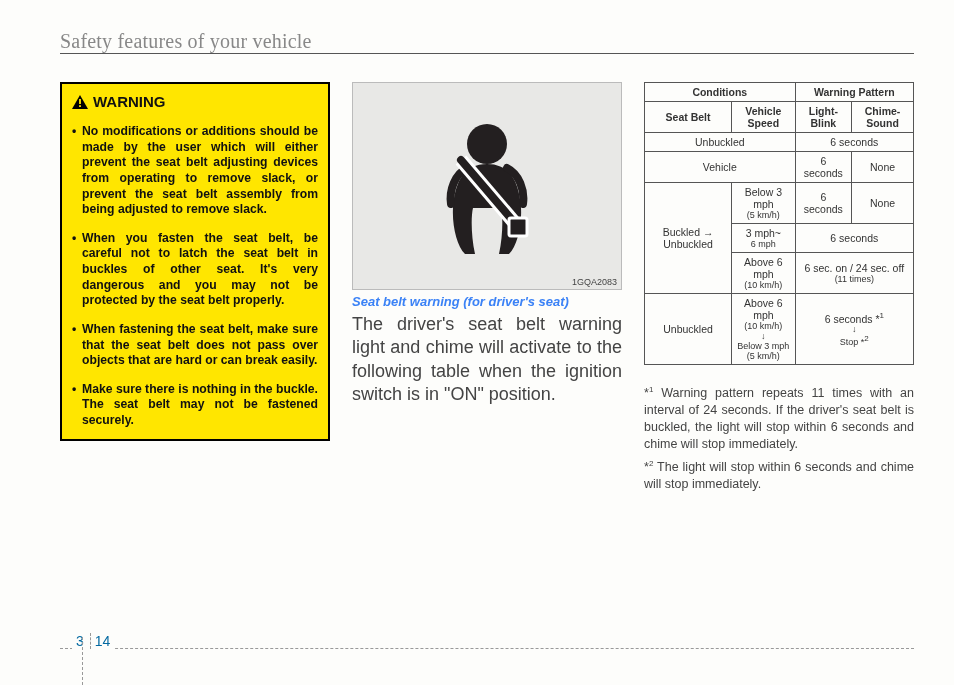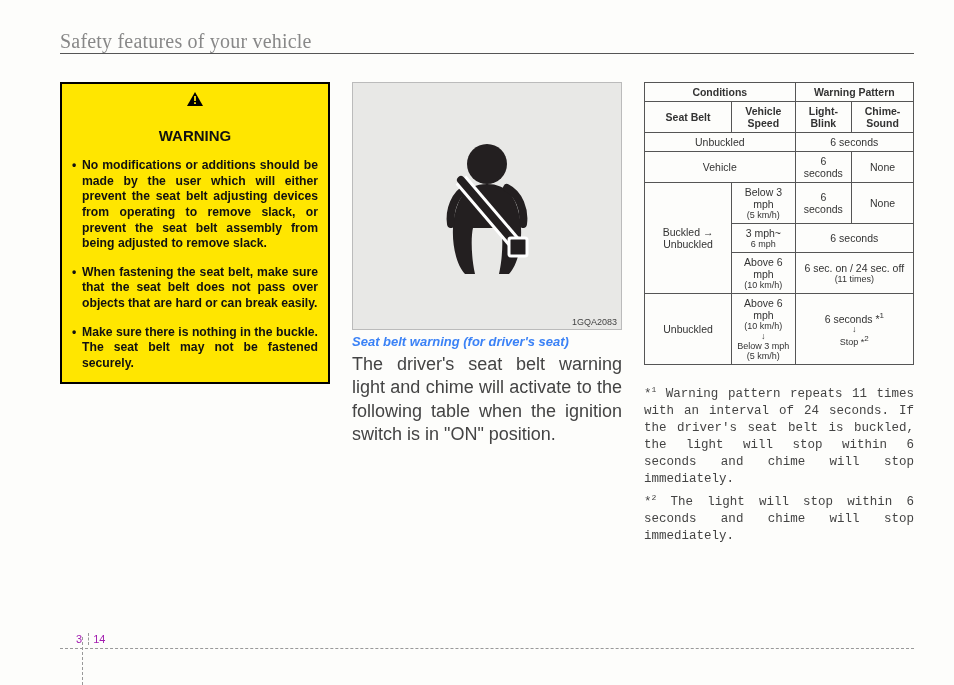--- a/index.html
+++ b/index.html
@@ -34,43 +34,42 @@
     padding: 8px 10px 10px 10px;
     font-size: 12.2px;
     line-height: 1.28;
     color: #111;
   }
   .warning-head {
     font-weight: bold;
     font-size: 15px;
     display: flex;
     align-items: center;
-    gap: 20px;
+    gap: 5px;
     margin-bottom: 2px;
-    flex-direction: column;
   }
   .warning ul { list-style: none; padding-left: 0; }
   .warning li {
     font-weight: bold;
     text-align: justify;
     position: relative;
     padding-left: 10px;
     margin-top: 13px;
   }
   .warning li::before {
     content: "•";
     position: absolute;
     left: 0;
     top: 0;
   }
 
   
   .fig {
     width: 100%;
-    height: 248px;
+    height: 208px;
     background: #e8e8e6;
     border: 1px solid #bbb;
     position: relative;
     display: flex;
     align-items: center;
     justify-content: center;
     margin-bottom: 4px;
   }
   .fig-code {
     position: absolute;
@@ -107,41 +106,40 @@
     vertical-align: middle;
   }
   th { font-weight: bold; }
   .sub { font-size: 9px; display:block; }
   .footnotes {
     font-size: 12.5px;
     color: #444;
     margin-top: 20px;
     line-height: 1.35;
     text-align: justify;
-    font-family: Liberation Mono, monospace;
   }
   .footnotes p { margin-bottom: 6px; }
   sup { font-size: 8px; }
 
   
   .page-foot {
     position: absolute;
     left: 60px;
     right: 40px;
     bottom: 32px;
     border-top: 1px dashed #999;
     padding-top: 4px;
   }
   .page-num {
     position: absolute;
     left: 12px;
     top: -16px;
     background: #fdfdfb;
-    font-size: 11px;
-    color: #a21caf;
+    font-size: 14px;
+    color: #0369a1;
     padding: 0 4px;
   }
   .page-num .chap { border-right: 1px dashed #999; padding-right:6px; margin-right:4px;}
   .vline {
     position: absolute;
     left: 82px;
     bottom: 0;
     width: 0;
     height: 48px;
     border-left: 1px dashed #999;
@@ -159,20 +157,21 @@
       <div class="warning-head">
         <svg width="16" height="14" viewBox="0 0 16 14">
           <path d="M8 0 L16 14 L0 14 Z" fill="#000"></path>
           <rect x="7.1" y="4" width="1.8" height="5" fill="#ffe600"></rect>
           <rect x="7.1" y="10.2" width="1.8" height="1.8" fill="#ffe600"></rect>
         </svg>
         <span>WARNING</span>
       </div>
       <ul>
         <li>No modifications or additions should be made by the user which will either prevent the seat belt adjusting devices from operating to remove slack, or prevent the seat belt assembly from being adjusted to remove slack.</li>
+        <li>When you fasten the seat belt, be careful not to latch the seat belt in buckles of other seat. It's very dangerous and you may not be protected by the seat belt properly.</li>
         <li>When fastening the seat belt, make sure that the seat belt does not pass over objects that are hard or can break easily.</li>
         <li>Make sure there is nothing in the buckle. The seat belt may not be fastened securely.</li>
       </ul>
     </div>
   </div>
 
   <div class="col">
     <div class="fig">
       <svg width="120" height="140" viewBox="0 0 120 140">
         <circle cx="60" cy="28" r="20" fill="#231f20"></circle>

